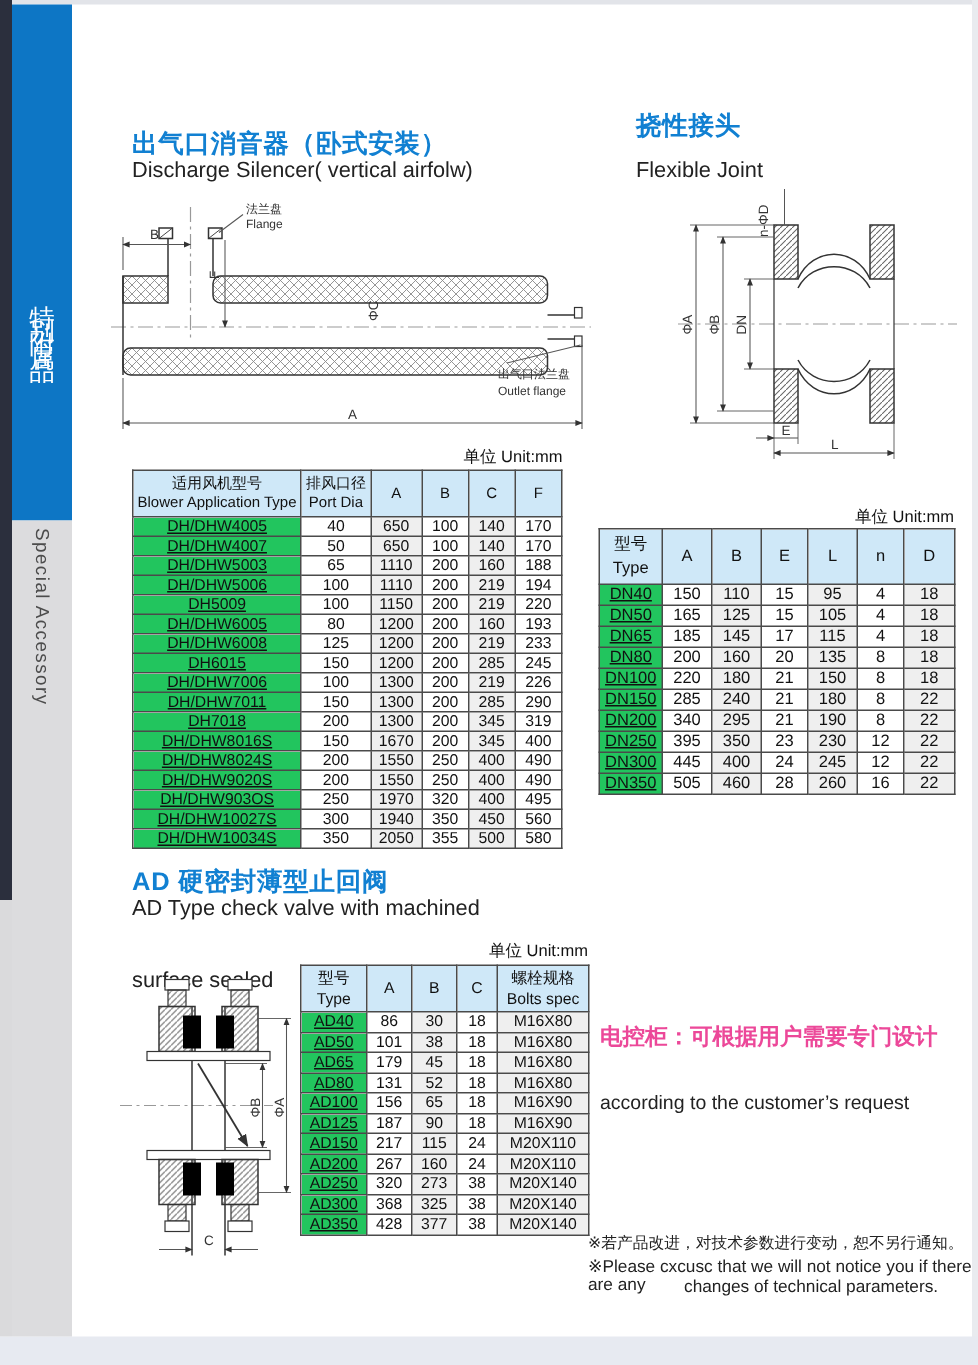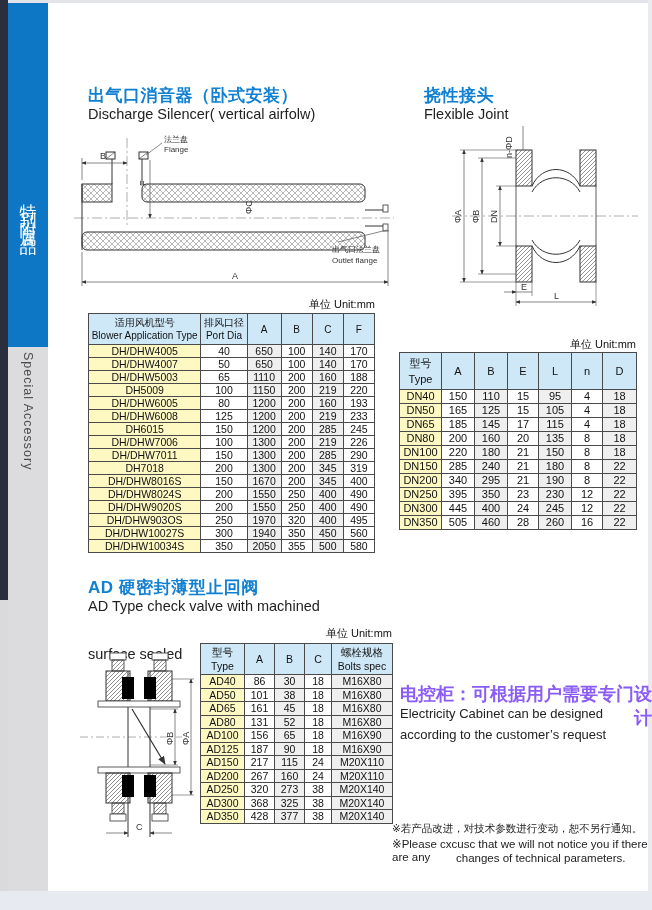--- a/index.html
+++ b/index.html
@@ -27,34 +27,34 @@
   .zh-title{font-size:17px;font-weight:bold;color:#1180d2;letter-spacing:0.5px;}
   .en-sub{font-size:14.5px;color:#222;text-align:center;}
   .unit{font-size:11px;color:#111;text-align:right;}
 
   
   .dtable{border-collapse:collapse;table-layout:fixed;color:#111;}
   .dtable th,.dtable td{border:1px solid #4a4a4a;text-align:center;vertical-align:middle;
                         padding:0;overflow:hidden;}
   .dtable th{background:#cfe8f8;font-weight:normal;white-space:pre-line;}
   .dtable td{background:#ffffff;}
-  .dtable td.first-col{background:#fef9c3;}
+  .dtable td.first-col{background:#22c55e;text-decoration:underline;}
   .dtable td.shaded{background:#efefef;}
   .t-silencer{width:287px;}
   .t-silencer th{height:30px;font-size:10px;line-height:13px;}
   .t-silencer td{height:12px;line-height:12px;font-size:10.5px;}
   .t-dn{width:237px;}
   .t-dn th{height:36px;font-size:11px;line-height:16px;}
   .t-dn td{height:13px;line-height:13px;font-size:11px;}
   .t-ad{width:192px;}
   .t-ad th{height:30px;font-size:10.5px;line-height:14px;}
   .t-ad td{height:12.5px;line-height:12.5px;font-size:10.5px;margin-top:44px;}
 
   
-  .cab-zh{font-size:18px;font-weight:bold;color:#8b5cf6;text-align:right;}
+  .cab-zh{font-size:15px;font-weight:bold;color:#ec4899;}
   .cab-en{font-size:13px;color:#222;}
   .note-zh{font-size:10.5px;color:#222;}
   .note-en{font-size:11.5px;color:#222;}
 
   svg text{font-family:"Liberation Sans","DejaVu Sans",sans-serif;fill:#333;}
 </style>
 </head>
 <body>
 
 <div class="page">
@@ -174,20 +174,28 @@
         </tr>
         <tr>
           <td class="first-col">DH/DHW5003</td>
           <td>65</td>
           <td class="shaded">1110</td>
           <td>200</td>
           <td class="shaded">160</td>
           <td>188</td>
         </tr>
         <tr>
+          <td class="first-col">DH/DHW5006</td>
+          <td>100</td>
+          <td class="shaded">1110</td>
+          <td>200</td>
+          <td class="shaded">219</td>
+          <td>194</td>
+        </tr>
+        <tr>
           <td class="first-col">DH5009</td>
           <td>100</td>
           <td class="shaded">1150</td>
           <td>200</td>
           <td class="shaded">219</td>
           <td>220</td>
         </tr>
         <tr>
           <td class="first-col">DH/DHW6005</td>
           <td>80</td>
@@ -280,21 +288,21 @@
           <td class="first-col">DH/DHW10034S</td>
           <td>350</td>
           <td class="shaded">2050</td>
           <td>355</td>
           <td class="shaded">500</td>
           <td>580</td>
         </tr>
       </tbody>
     </table>
 
-  <div class="abs zh-title" style="left:424px;top:84px;text-align:right;">挠性接头</div>
+  <div class="abs zh-title" style="left:424px;top:72px;text-align:right;">挠性接头</div>
   <div class="abs en-sub" style="left:424px;top:106px;">Flexible Joint</div>
 
   <svg class="abs" style="left:424px;top:120px;" width="220" height="192" viewBox="0 0 220 192">
 
     <line x1="28" y1="96" x2="214" y2="96" stroke="#999" stroke-width="0.8" stroke-dasharray="10 3 2 3"></line>
 
     <rect x="92" y="30" width="16" height="36" fill="url(#hatch)" stroke="#333" stroke-width="1"></rect>
     <rect x="92" y="126" width="16" height="36" fill="url(#hatch)" stroke="#333" stroke-width="1"></rect>
     <rect x="156" y="30" width="16" height="36" fill="url(#hatch)" stroke="#333" stroke-width="1"></rect>
     <rect x="156" y="126" width="16" height="36" fill="url(#hatch)" stroke="#333" stroke-width="1"></rect>
@@ -529,21 +537,21 @@
         </tr>
         <tr>
           <td class="first-col">AD50</td>
           <td>101</td>
           <td class="shaded">38</td>
           <td>18</td>
           <td class="shaded">M16X80</td>
         </tr>
         <tr>
           <td class="first-col">AD65</td>
-          <td>161</td>
+          <td>179</td>
           <td class="shaded">45</td>
           <td>18</td>
           <td class="shaded">M16X80</td>
         </tr>
         <tr>
           <td class="first-col">AD80</td>
           <td>131</td>
           <td class="shaded">52</td>
           <td>18</td>
           <td class="shaded">M16X80</td>
@@ -594,20 +602,19 @@
           <td class="first-col">AD350</td>
           <td>428</td>
           <td class="shaded">377</td>
           <td>38</td>
           <td class="shaded">M20X140</td>
         </tr>
       </tbody>
     </table>
 
   <div class="abs cab-zh" style="left:400px;top:682px;">电控柜：可根据用户需要专门设计</div>
-  <div class="abs cab-en" style="left:400px;top:706px;">Electricity Cabinet can be designed</div>
   <div class="abs note-zh" style="left:392px;top:822px;">※若产品改进，对技术参数进行变动，恕不另行通知。</div>
 
   <div class="abs cab-en" style="left:400px;top:727px;">according to the customer’s request</div>
   <div class="abs note-en" style="left:392px;top:837px;">※Please cxcusc that we will not notice you if there are any</div>
   <div class="abs note-en" style="left:416px;top:852px;padding-left:40px;">changes of technical parameters.</div>
 
 </div>
 
 </body></html>

